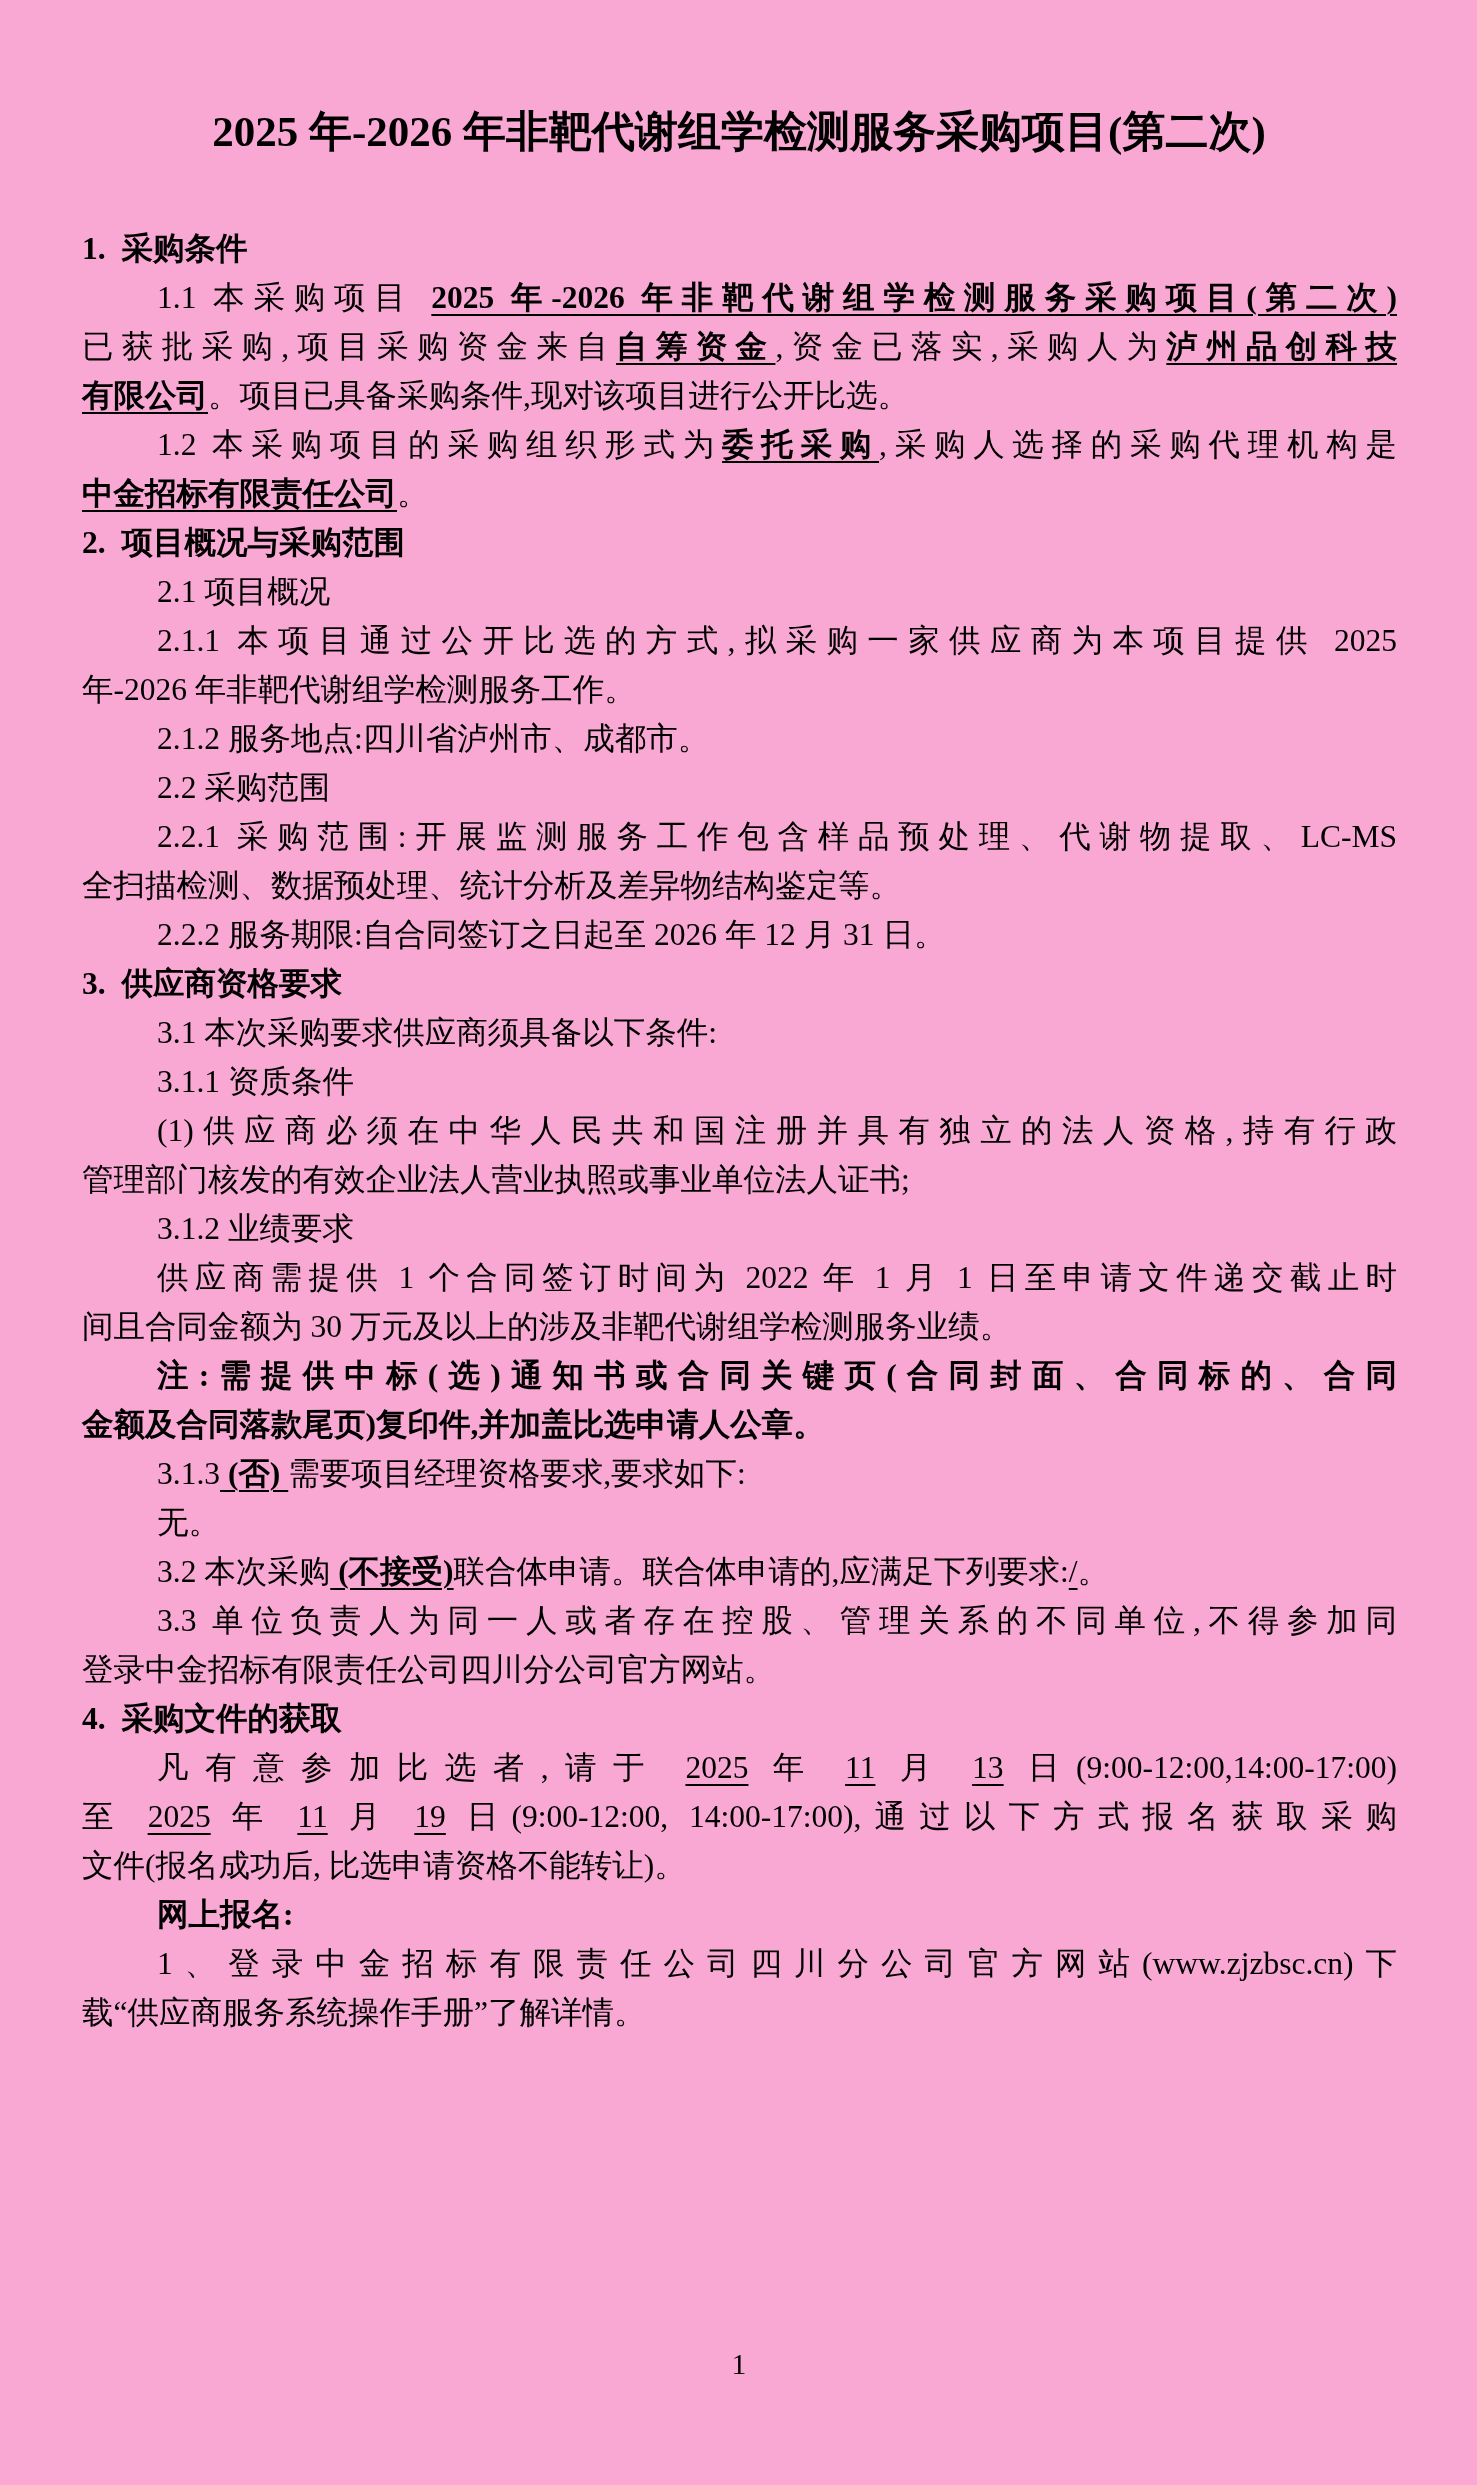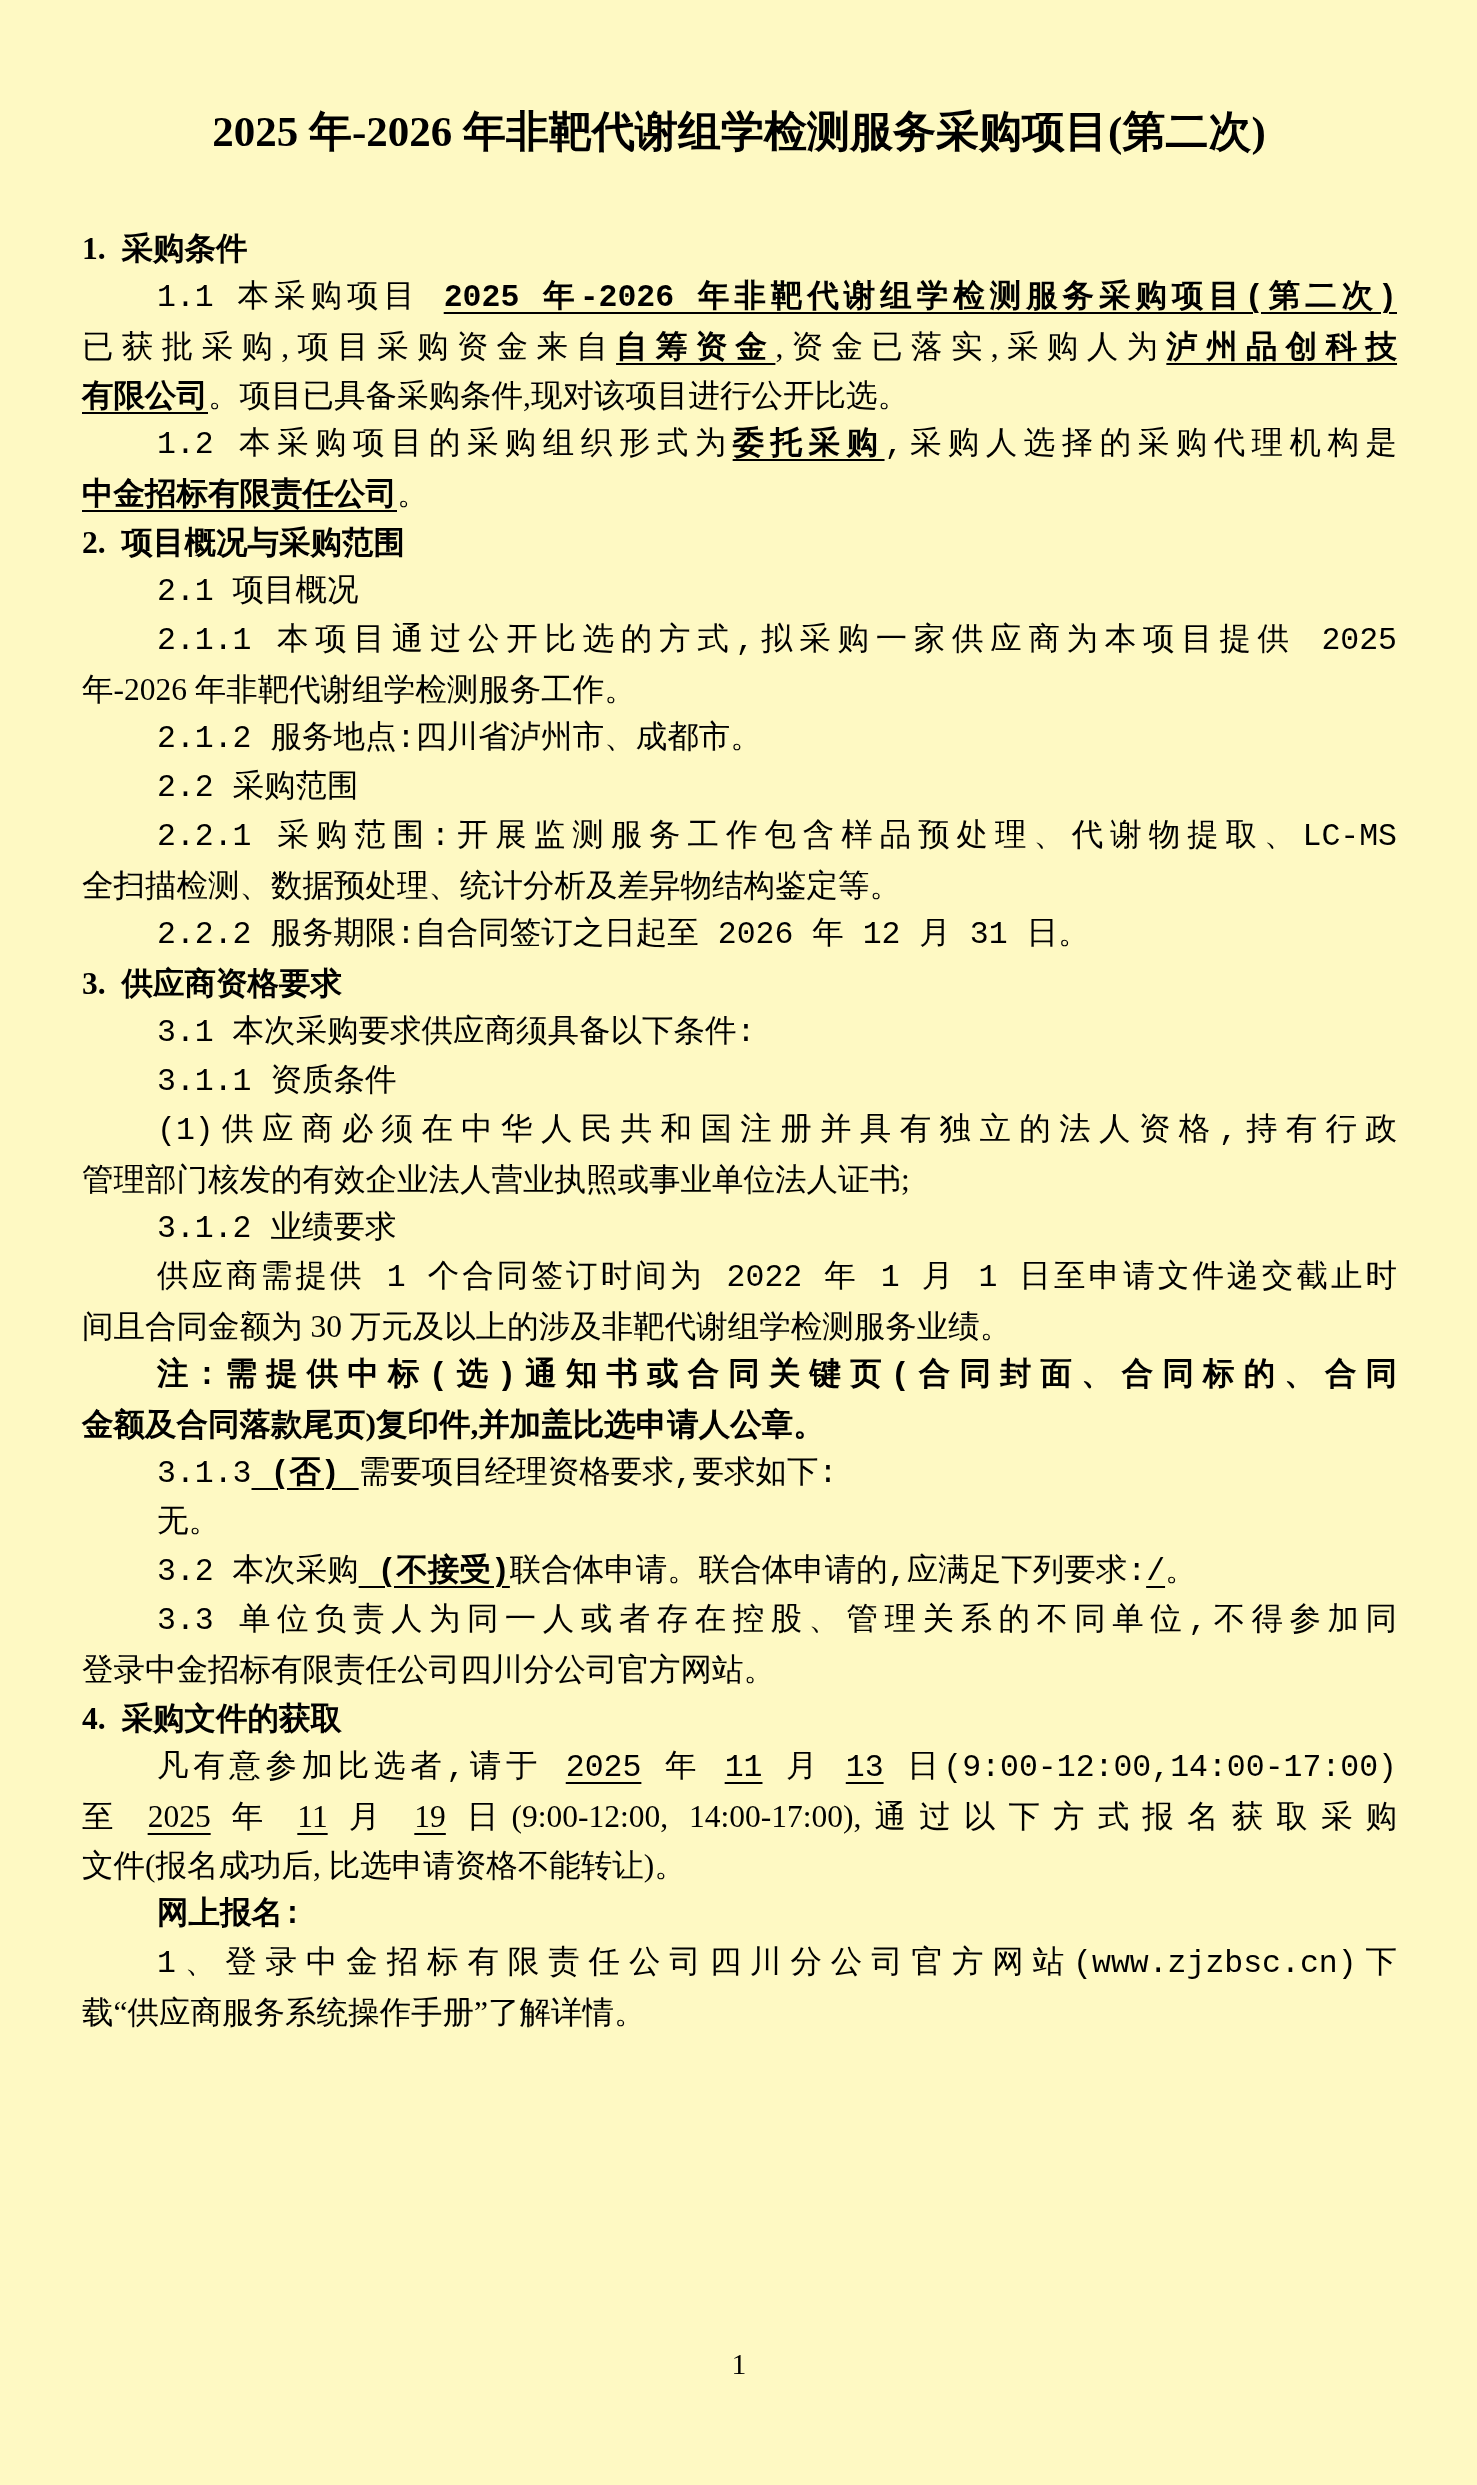--- a/index.html
+++ b/index.html
@@ -4,21 +4,21 @@
 <style>
   html, body {
     margin: 0;
     padding: 0;
     background: #ffffff;
   }
   .page {
     position: relative;
     width: 1478px;
     height: 2485px;
-    background: #fef9c3;
+    background: #f9a8d4;
     color: #000000;
     font-family: "Liberation Serif", "DejaVu Serif", serif;
     overflow: hidden;
   }
   .doc-title {
     margin: 0;
     padding-top: 108px;
     font-size: 43px;
     line-height: 47px;
     font-weight: 700;
@@ -37,21 +37,20 @@
     font-size: 31.5px;
     line-height: 49px;
   }
   .line {
     height: 49px;
     white-space: nowrap;
     text-align: left;
   }
   .line.indent {
     padding-left: 75px;
-    font-family: Liberation Mono, monospace;
   }
   .line.fill {
     text-align: justify;
     text-align-last: justify;
   }
   .seg.b {
     font-weight: 700;
   }
   .seg.u {
     text-decoration: underline;

